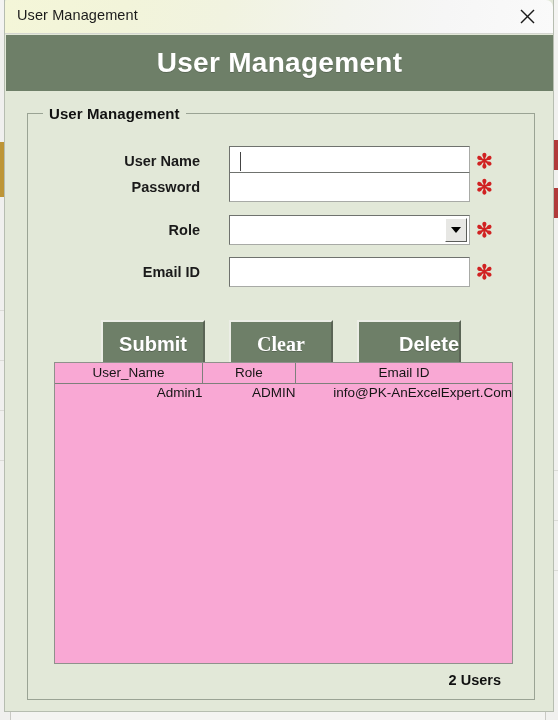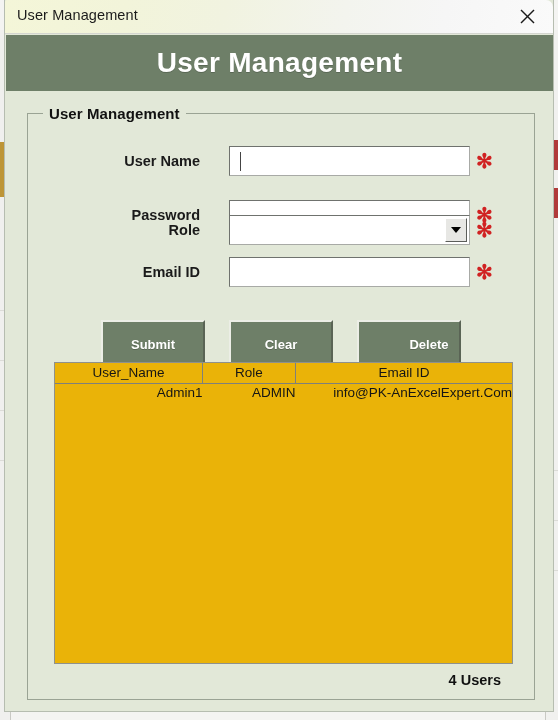--- a/index.html
+++ b/index.html
@@ -222,41 +222,41 @@
     line-height: 30px;
     font-weight: bold;
   }
 
   
   .btn {
     position: absolute;
     height: 48px;
     background: #6e7f68;
     color: #ffffff;
-    font-size: 13px;
+    font-size: 20px;
     font-weight: bold;
     display: flex;
     align-items: center;
     justify-content: center;
     border-top: 2px solid #eceee6;
     border-left: 2px solid #eceee6;
     border-right: 2px solid #5a6455;
     border-bottom: 2px solid #5a6455;
     box-sizing: border-box;
     cursor: default;
     text-shadow: 0 1px 0 rgba(0,0,0,0.2);
   }
 
   
   .listbox {
     position: absolute;
     left: 49px; top: 362px;
     width: 459px;
     height: 302px;
-    background: #eab308;
+    background: #f9a8d4;
     border: 1px solid #8f918c;
     box-sizing: border-box;
   }
   .table {
     width: 100%;
     border-collapse: collapse;
     table-layout: fixed;
   }
   .table th {
     font-size: 13.5px;
@@ -327,21 +327,21 @@
     <div class="groupbox-legend">User Management</div>
 
     <div class="form-row" style="left:25px; top:146px; width:480px;">
       <div class="field-label" style="right:auto; left:0;">User Name</div>
       <div class="text-input">
         <div class="caret"></div>
       </div>
       <div class="req-star">✻</div>
     </div>
 
-    <div class="form-row" style="left:25px; top:172px; width:480px;margin-top:28px;">
+    <div class="form-row" style="left:25px; top:172px; width:480px;">
       <div class="field-label" style="right:auto; left:0;">Password</div>
       <div class="text-input"></div>
       <div class="req-star">✻</div>
     </div>
 
     <div class="form-row" style="left:25px; top:215px; width:480px;">
       <div class="field-label" style="right:auto; left:0;">Role</div>
       <div class="combo-wrap">
         <div class="combo-btn">
           <div class="combo-arrow"></div>
@@ -350,21 +350,21 @@
       <div class="req-star">✻</div>
     </div>
 
     <div class="form-row" style="left:25px; top:257px; width:480px;">
       <div class="field-label" style="right:auto; left:0;">Email ID</div>
       <div class="text-input"></div>
       <div class="req-star">✻</div>
     </div>
 
     <div class="btn" style="left:96px; top:320px; width:104px;">Submit</div>
-    <div class="btn" style="left:224px; top:320px; width:104px;">Clear</div>
+    <div class="btn" style="left:224px; top:320px; width:104px;font-family:Liberation Serif, serif;">Clear</div>
     <div class="btn" style="left:352px; top:320px; width:104px;padding-left:40px;">Delete</div>
 
     <div class="listbox">
       <table class="table">
         <thead>
           <tr>
             <th class="c1">User_Name</th>
             <th class="c2">Role</th>
             <th class="c3">Email ID</th>
           </tr>
@@ -372,16 +372,16 @@
         <tbody>
           <tr>
             <td>Admin1</td>
             <td>ADMIN</td>
             <td>info@PK-AnExcelExpert.Com</td>
           </tr>
         </tbody>
       </table>
     </div>
 
-    <div class="user-count">4 Users</div>
+    <div class="user-count">2 Users</div>
 
   </div>
 </div>
 
 </body></html>

